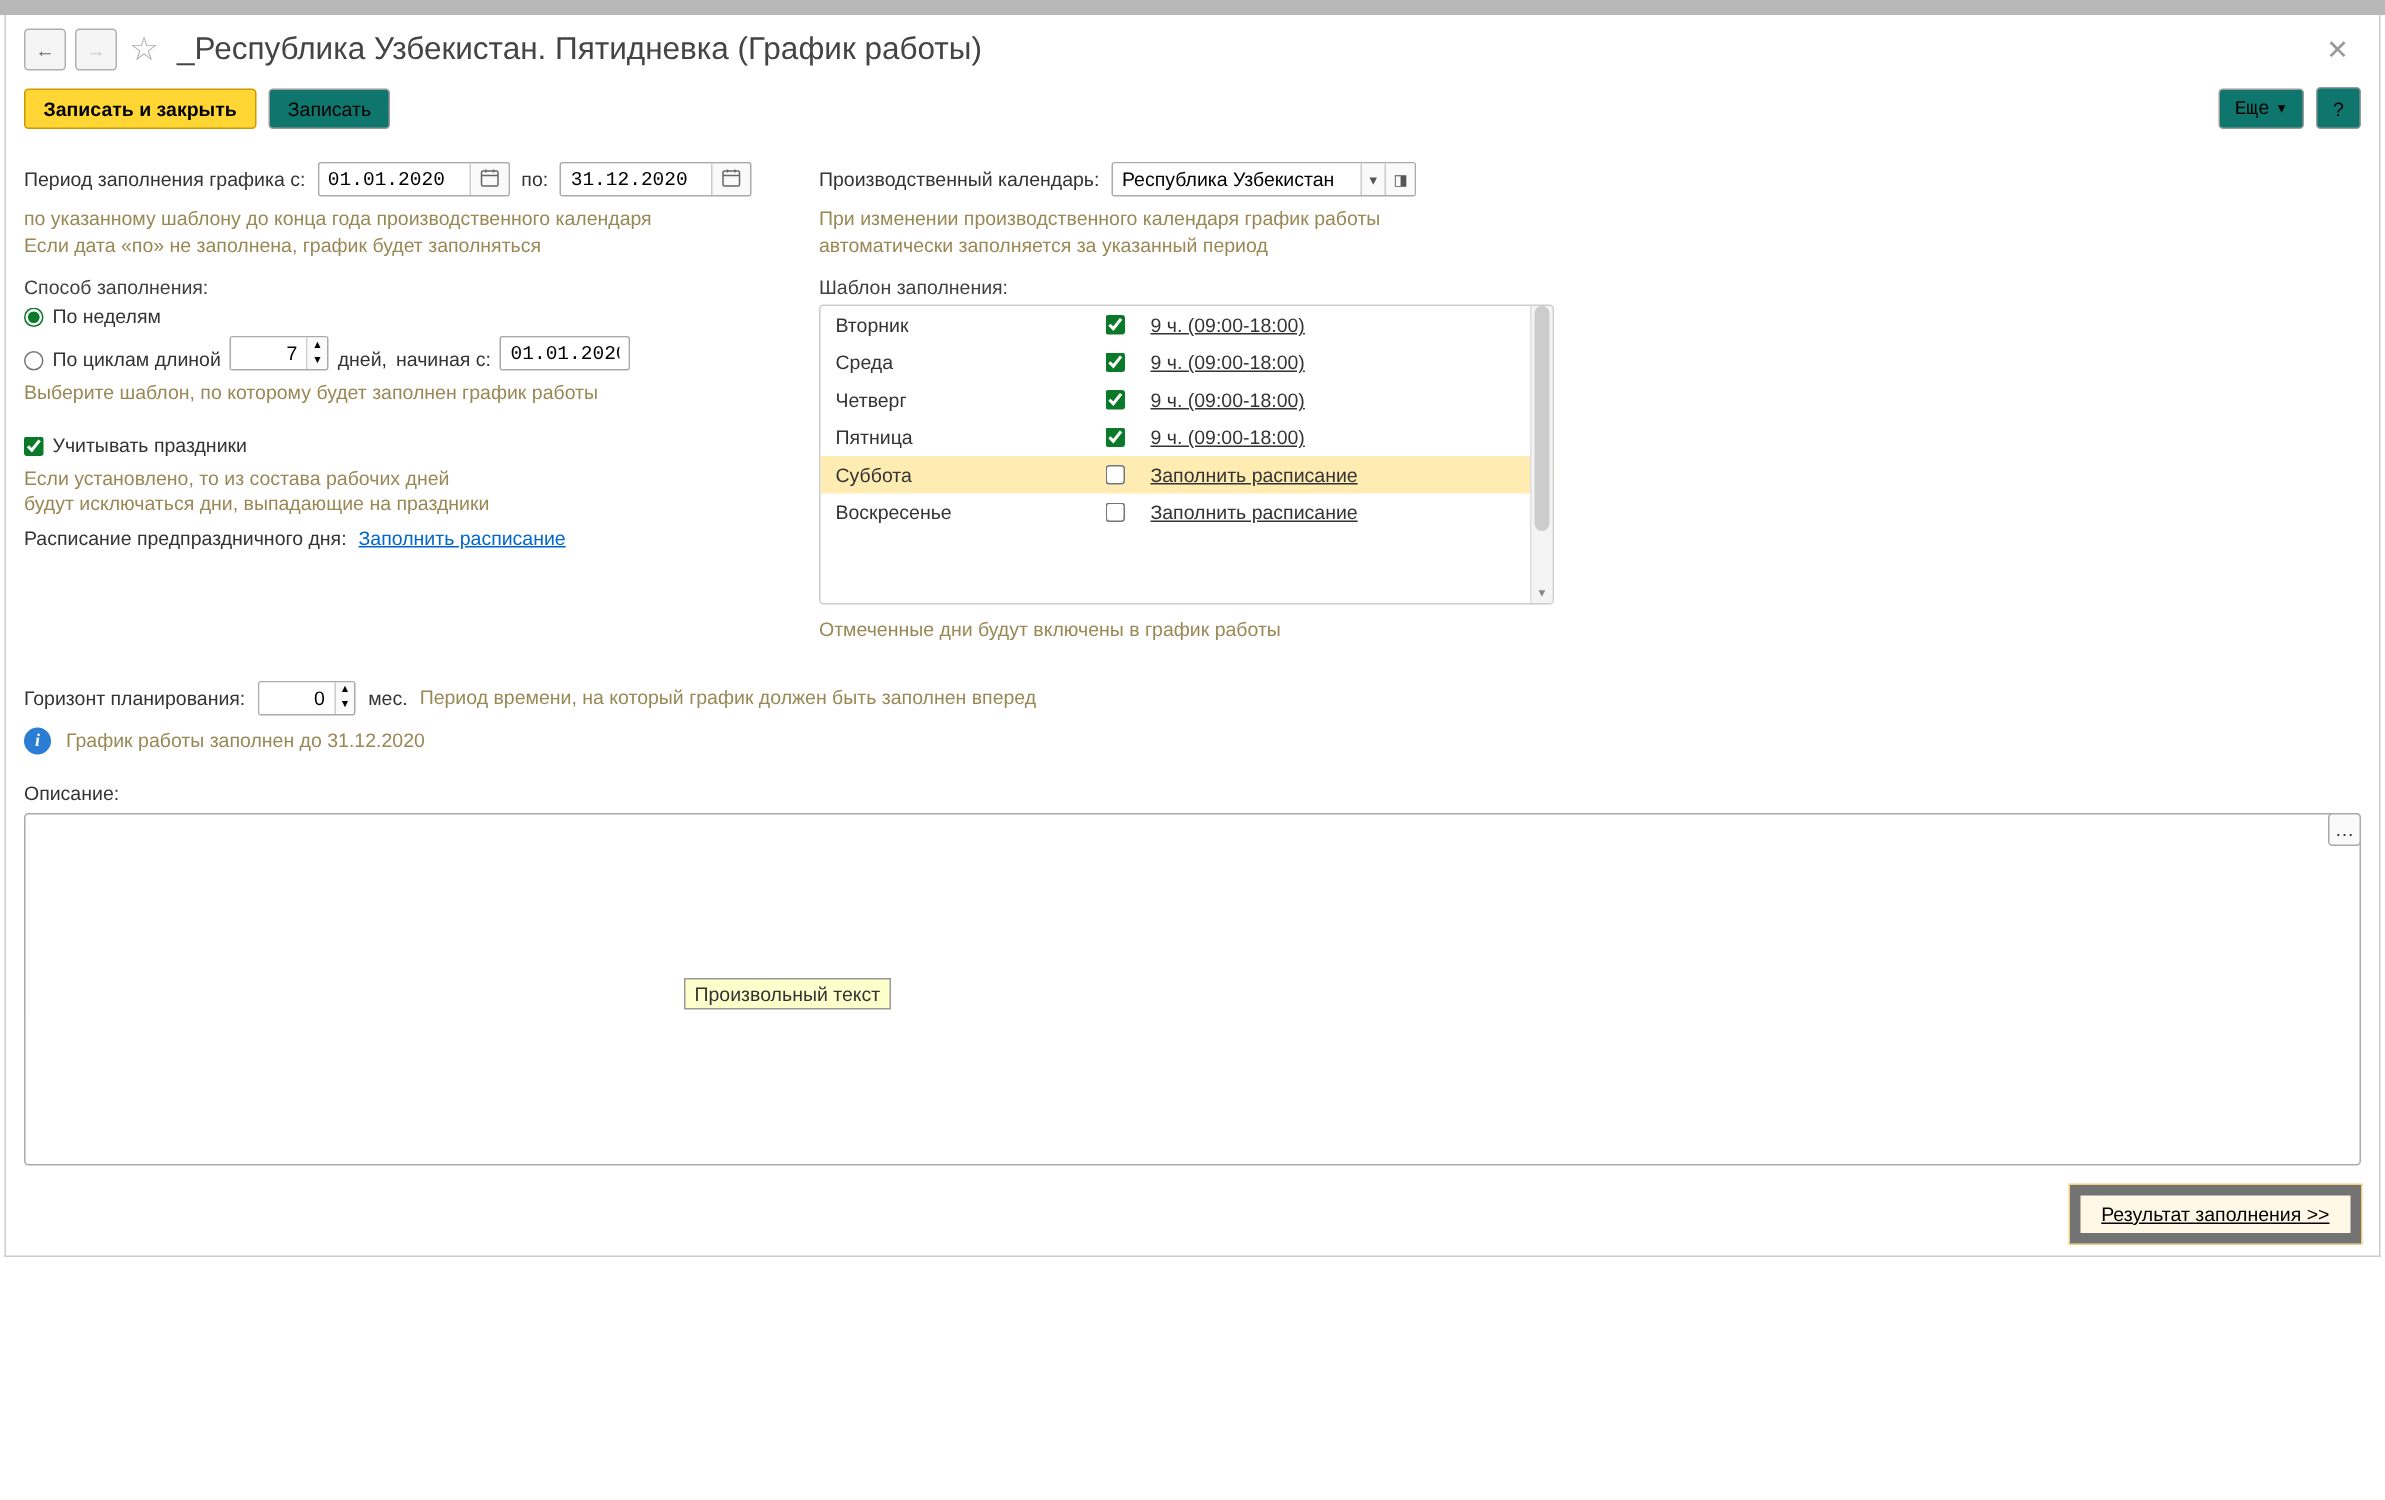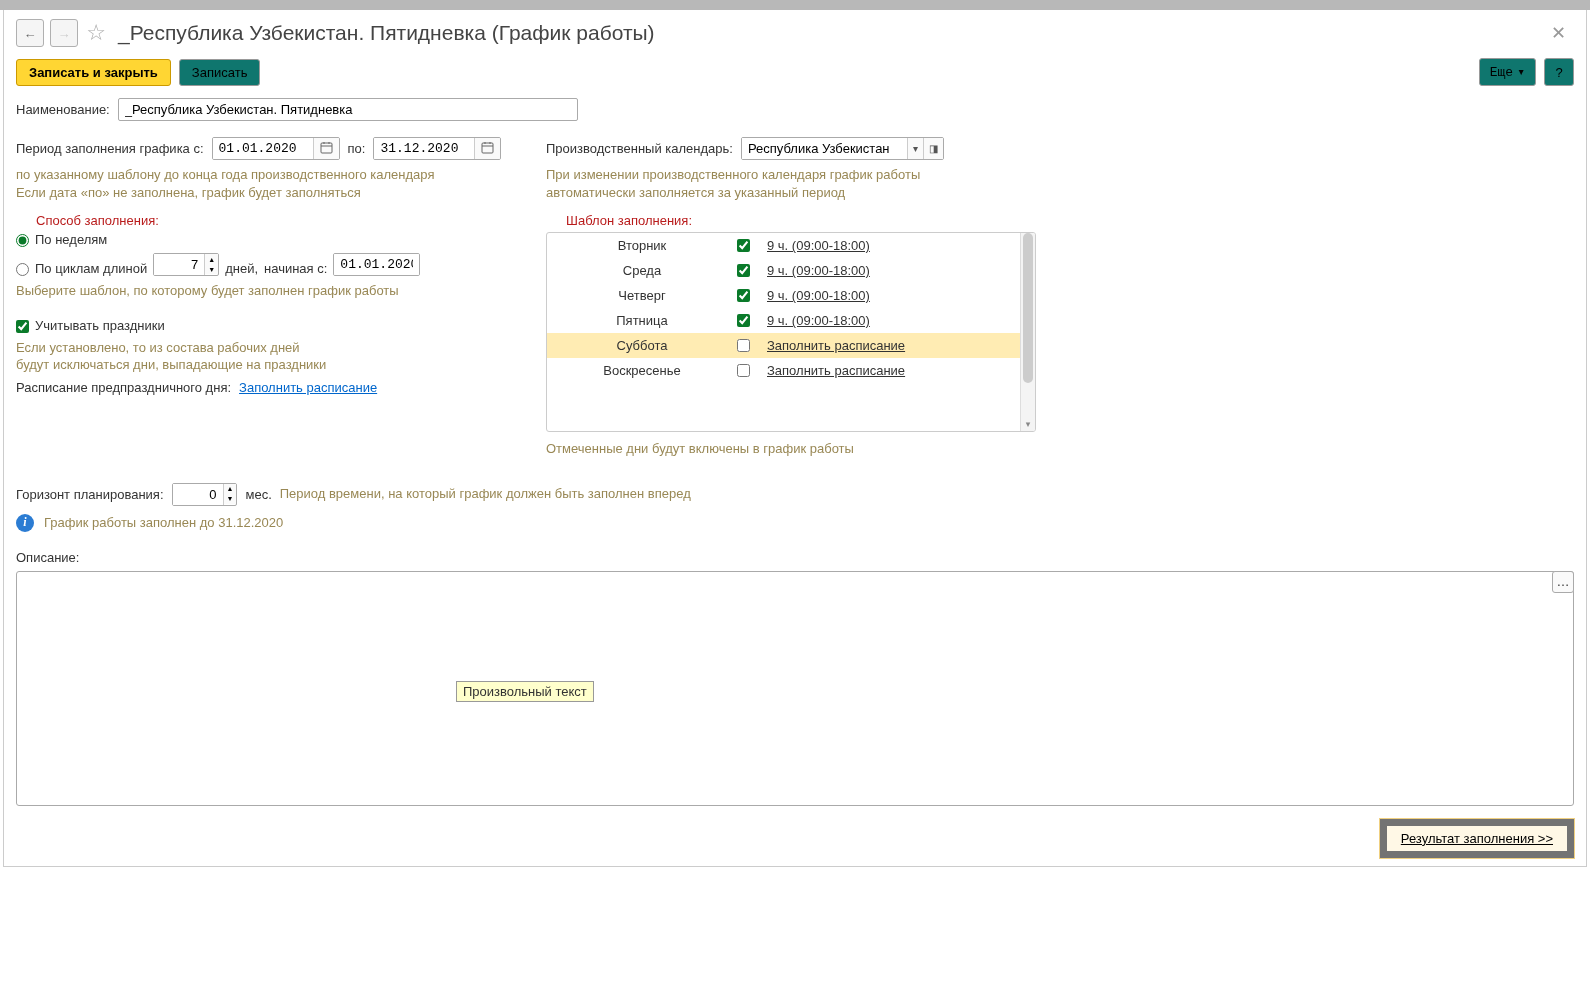--- a/index.html
+++ b/index.html
@@ -147,24 +147,23 @@
       align-items: flex-start;
     }
     .col-left { width: 500px; }
     .col-right { flex: 1; }
     .hint-text {
       color: #998855;
       font-size: 13px;
       line-height: 1.35;
     }
     .section-label {
-      color: #b91c1c;
+      color: #404040;
       margin-top: 12px;
       margin-bottom: 4px;
-      margin-left: 20px;
     }
     .radio-row {
       display: flex;
       align-items: flex-end;
       gap: 6px;
       margin-bottom: 6px;
     }
     input[type="radio"], input[type="checkbox"] {
       margin: 0;
       accent-color: #0a7a2a;
@@ -242,21 +241,20 @@
       display: flex;
       align-items: center;
       padding: 5px 10px;
       gap: 10px;
     }
     .day-row.highlighted {
       background: #ffecb3;
     }
     .day-name {
       width: 170px;
-      text-align: center;
     }
     .day-check {
       width: 20px;
       display: flex;
       align-items: center;
     }
     .scrollbar-fake {
       position: absolute;
       right: 0;
       top: 0;
@@ -379,24 +377,20 @@
   <div class="toolbar-row">
     <button class="btn btn-primary">Записать и закрыть</button>
     <button class="btn">Записать</button>
     <button class="btn btn-more">
         <span>Еще</span> 
         <span>▾</span>
       </button>
     <button class="btn btn-help">?</button>
   </div>
 
-  <div class="form-row">
-    <span class="form-label">Наименование:</span>
-    <input class="text-input" style="width: 460px;" type="text" value="_Республика Узбекистан. Пятидневка">
-  </div>
 
   <div style="height:10px"></div>
 
   <div class="two-col">
 
     <div class="col-left">
       <div class="form-row">
         <span class="form-label">Период заполнения графика с:</span>
         <span class="date-input-wrap">
           <input type="text" value="01.01.2020" style="">

